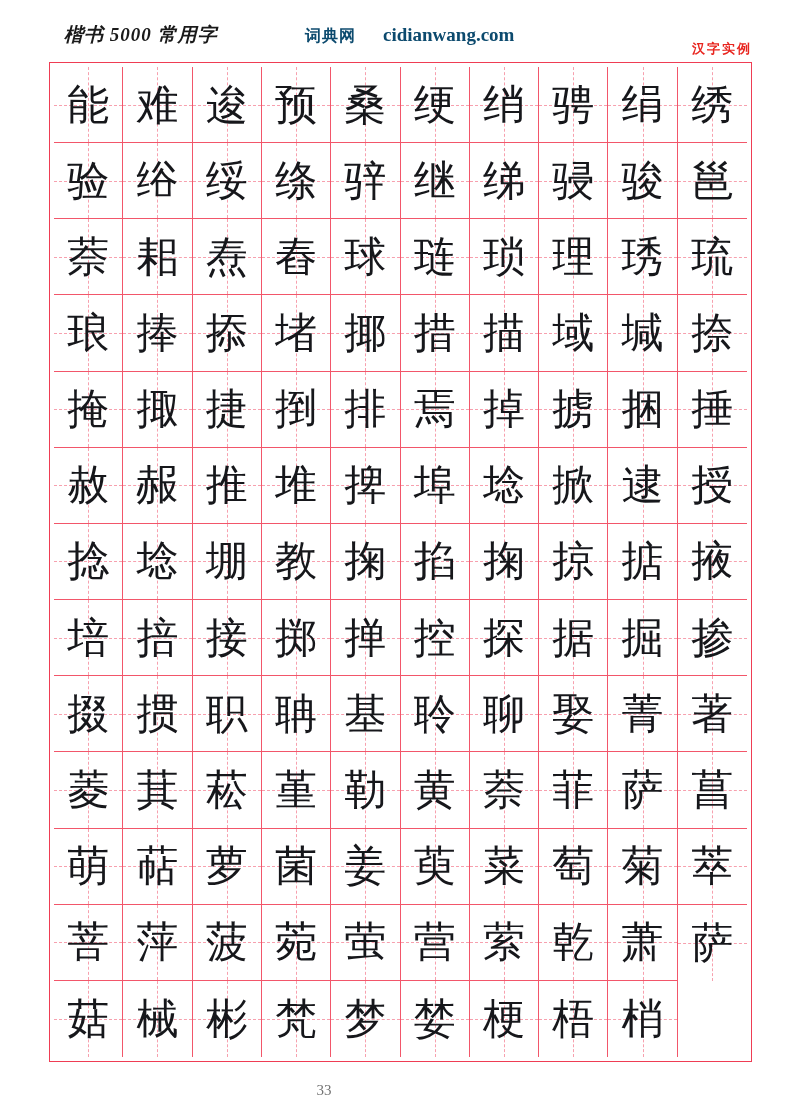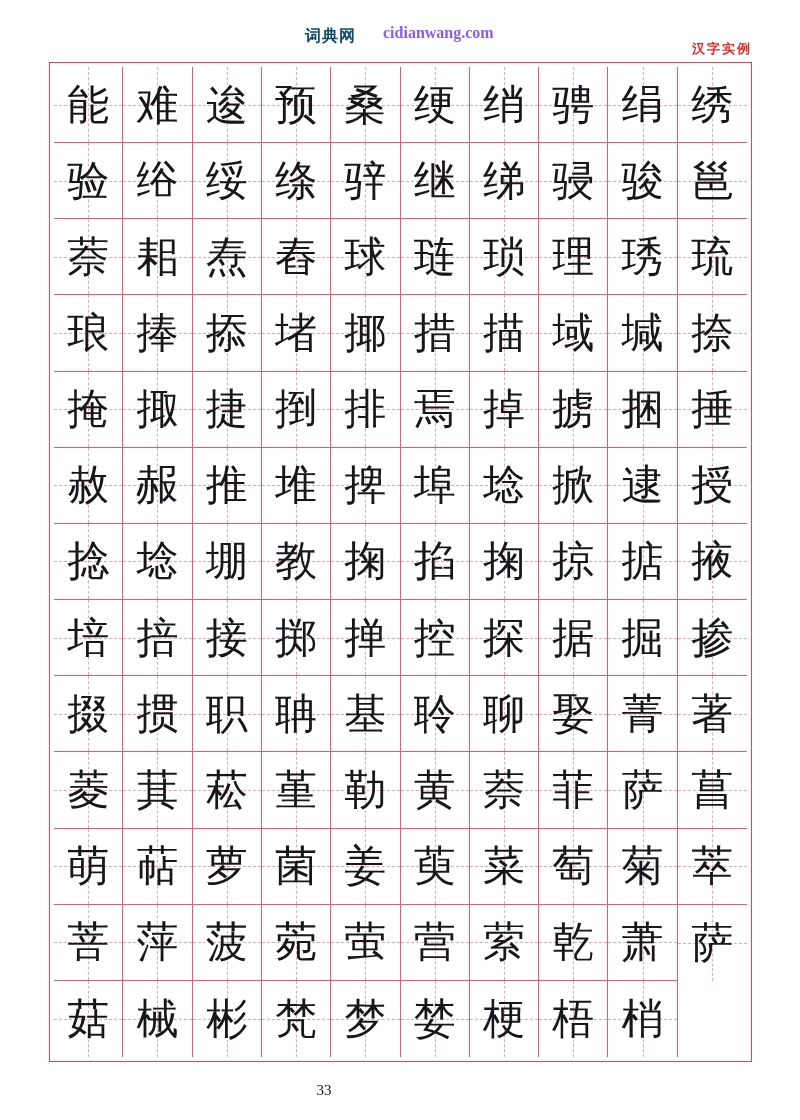--- a/index.html
+++ b/index.html
@@ -42,23 +42,23 @@
     font-size: 16px;
     font-weight: bold;
     color: #0c4a6e;
     letter-spacing: 1px;
   }
   .site-url {
     position: absolute;
     left: 383px;
     top: 4px;
     font-family: "Liberation Serif", serif;
-    font-size: 16px;
+    font-size: 19px;
     font-weight: bold;
-    color: #8b5cf6;
+    color: #0c4a6e;
     letter-spacing: 0px;
   }
   .corner-label {
     position: absolute;
     right: 48px;
     top: 20px;
     font-family: Liberation Mono, monospace;
     font-size: 13px;
     font-weight: bold;
     color: #e8251f;
@@ -131,27 +131,28 @@
 
   
   .page-number {
     position: absolute;
     left: 0;
     top: 1082px;
     width: 648px;
     text-align: center;
     font-family: "Liberation Serif", serif;
     font-size: 15px;
-    color: #0f172a;
+    color: #737373;
   }
 </style>
 </head>
 <body>
 
 <div class="header">
+  <div class="brand-title">楷书 5000 常用字</div>
   <div class="site-cn">词典网</div>
   <div class="site-url">cidianwang.com</div>
   <div class="corner-label">汉字实例</div>
 </div>
 
 <div class="sheet">
   <div class="grid" id="char-grid">
       <div class="cell">
         <div class="glyph">能</div>
       </div>

